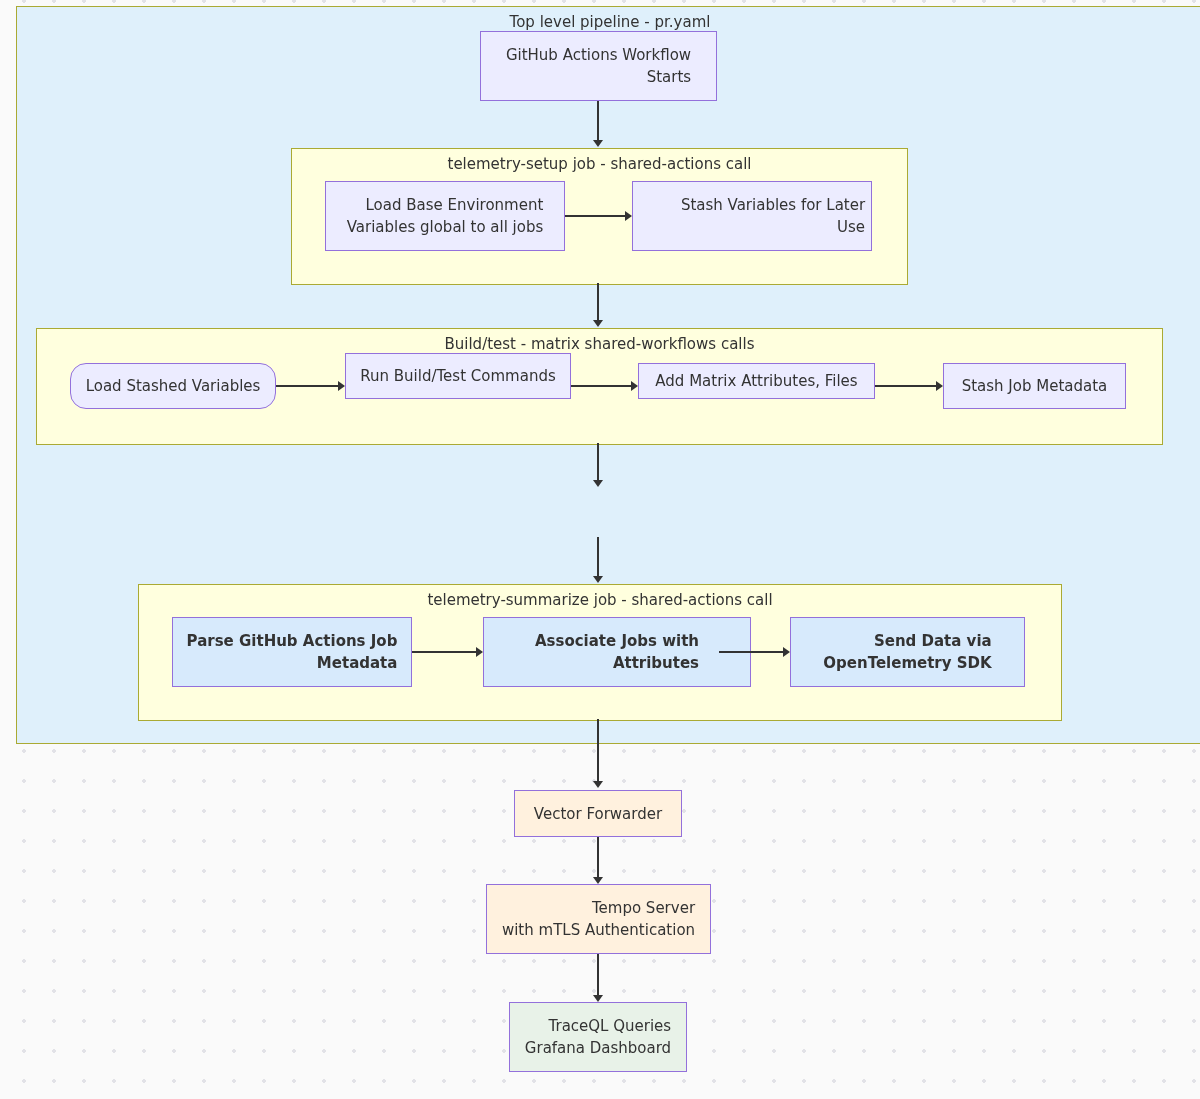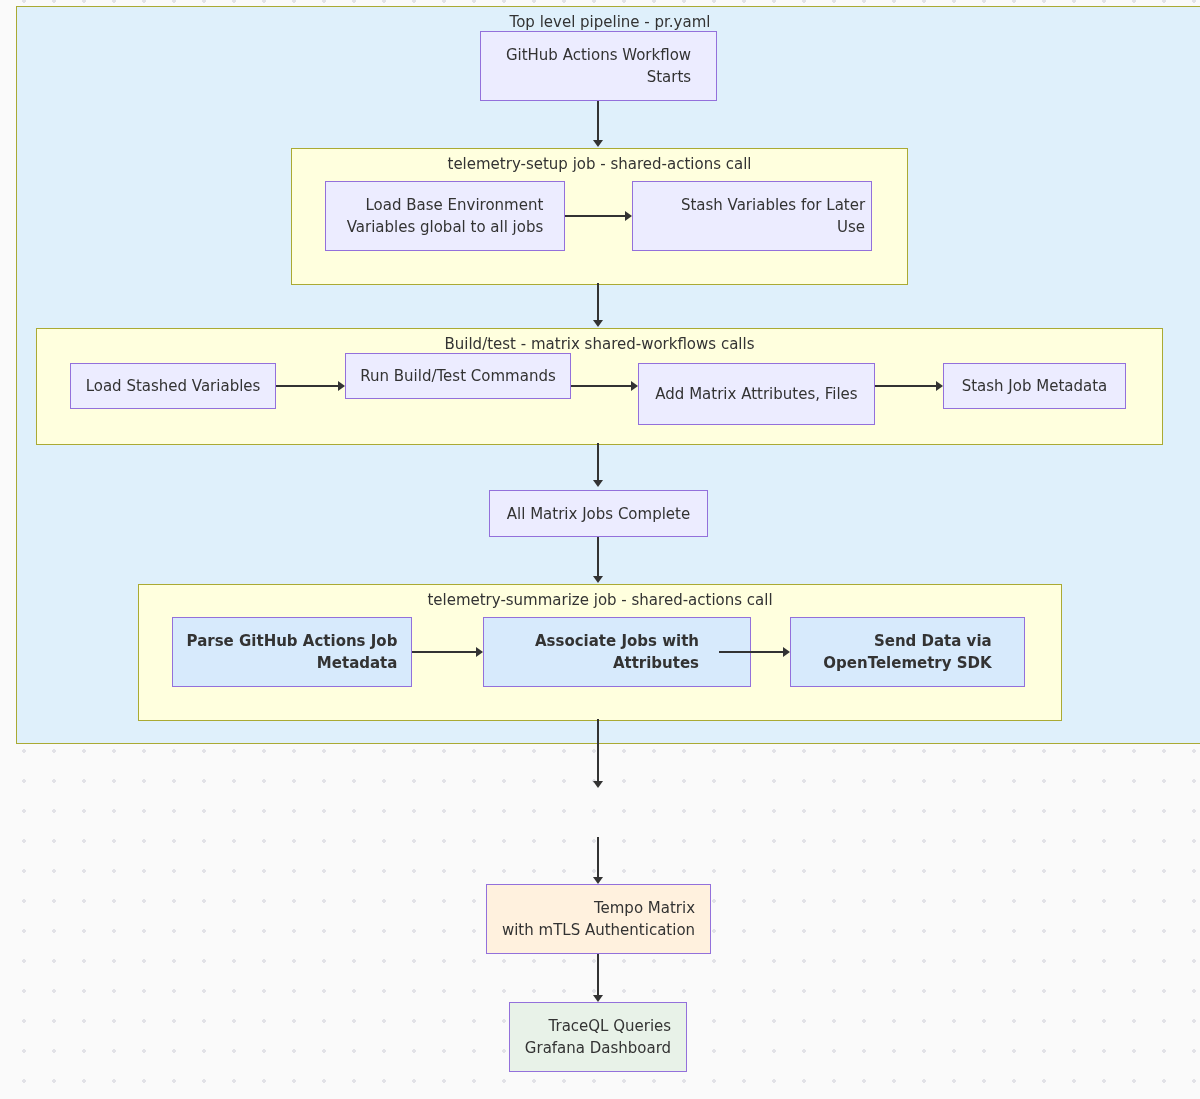--- a/index.html
+++ b/index.html
@@ -83,41 +83,41 @@
 
   <div class="node lavender" style="left:480px;top:31px;width:237px;height:70px;">GitHub Actions Workflow
 Starts</div>
 
   <div class="node lavender" style="left:325px;top:181px;width:240px;height:70px;">Load Base Environment
 Variables global to all jobs</div>
 
   <div class="node lavender" style="left:632px;top:181px;width:240px;height:70px;padding-left:42px;">Stash Variables for Later
 Use</div>
 
-  <div class="node lavender" style="left:70px;top:363px;width:206px;height:46px;">Load Stashed Variables</div>
+  <div class="node lavender" style="left:70px;top:363px;width:206px;height:46px;border-radius:16px;">Load Stashed Variables</div>
 
   <div class="node lavender" style="left:345px;top:353px;width:226px;height:46px;">Run Build/Test Commands</div>
 
-  <div class="node lavender" style="left:638px;top:363px;width:237px;height:62px;">Add Matrix Attributes, Files</div>
+  <div class="node lavender" style="left:638px;top:363px;width:237px;height:36px;">Add Matrix Attributes, Files</div>
 
   <div class="node lavender" style="left:943px;top:363px;width:183px;height:46px;">Stash Job Metadata</div>
 
-  <div class="node lavender" style="left:489px;top:490px;width:219px;height:47px;">All Matrix Jobs Complete</div>
 
   <div class="node blue" style="left:172px;top:617px;width:240px;height:70px;">Parse GitHub Actions Job
 Metadata</div>
 
   <div class="node blue" style="left:483px;top:617px;width:268px;height:70px;">Associate Jobs with
 Attributes</div>
 
   <div class="node blue" style="left:790px;top:617px;width:235px;height:70px;">Send Data via
 OpenTelemetry SDK</div>
 
+  <div class="node peach" style="left:514px;top:790px;width:168px;height:47px;">Vector Forwarder</div>
 
-  <div class="node peach" style="left:486px;top:884px;width:225px;height:70px;">Tempo Matrix
+  <div class="node peach" style="left:486px;top:884px;width:225px;height:70px;">Tempo Server
 with mTLS Authentication</div>
 
   <div class="node green" style="left:509px;top:1002px;width:178px;height:70px;">TraceQL Queries
 Grafana Dashboard</div>
 
   <div class="edge-v" style="left:597px;top:101px;height:39px;"></div>
   <div class="edge-v" style="left:597px;top:283px;height:37px;"></div>
   <div class="edge-v" style="left:597px;top:443px;height:37px;"></div>
   <div class="edge-v" style="left:597px;top:537px;height:39px;"></div>
   <div class="edge-v" style="left:597px;top:719px;height:62px;"></div>

